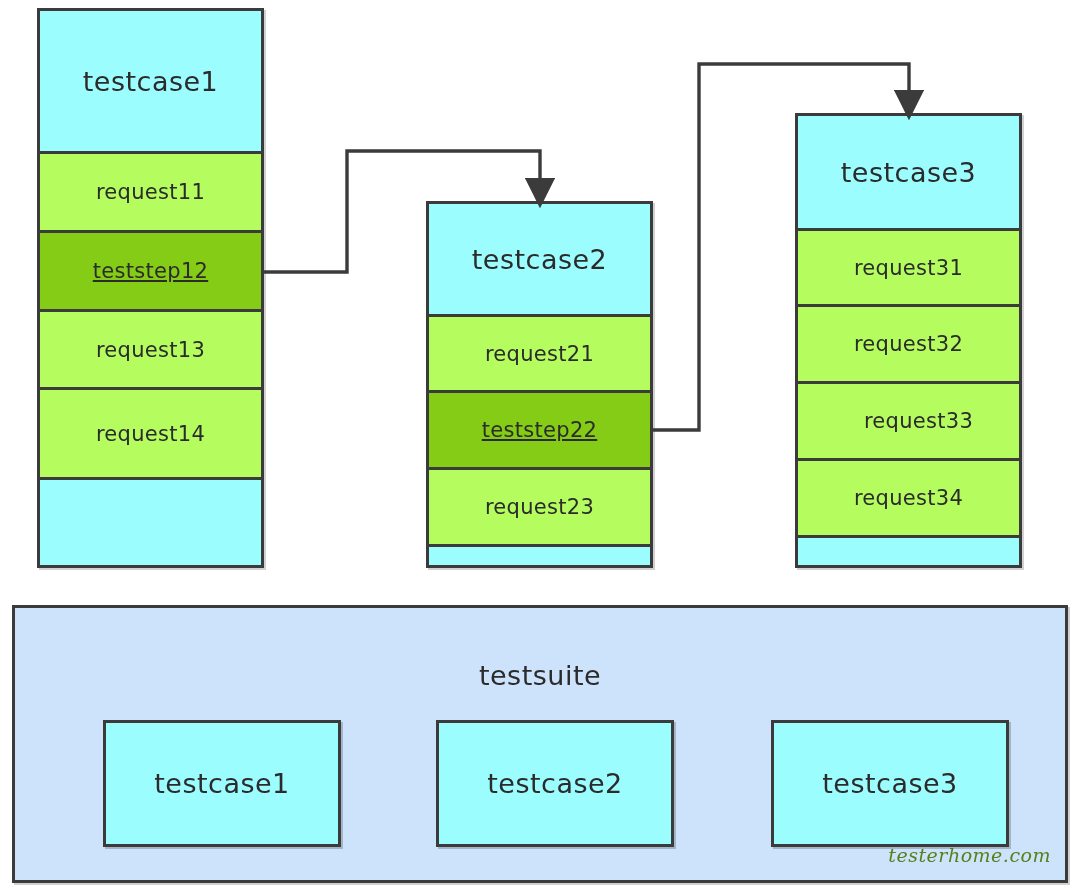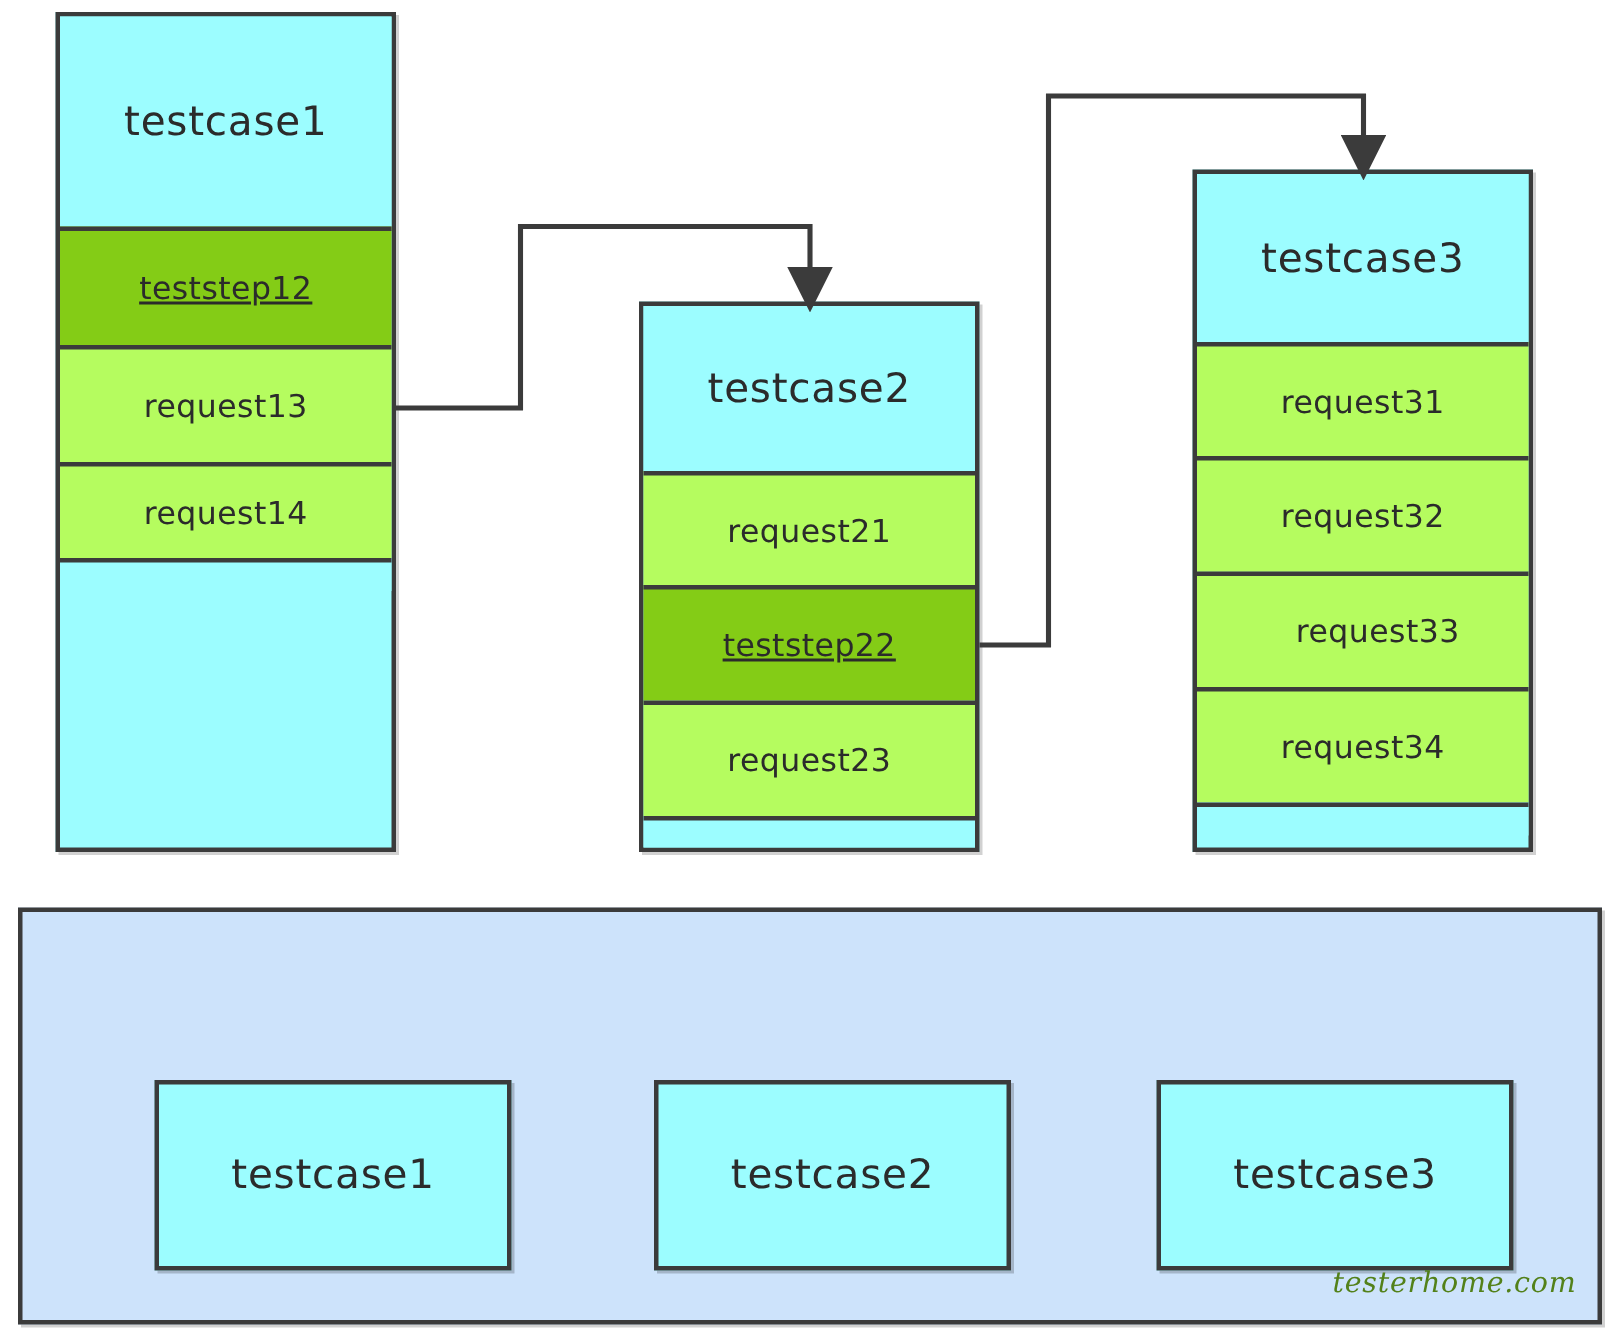--- a/index.html
+++ b/index.html
@@ -109,23 +109,24 @@
     user-select: none;
   }
 </style>
 </head>
 <body>
 
 <div id="canvas">
 
   <div class="tc-card" id="tc1" style="left:37px; top:8px; width:227px; height:560px;">
     <div class="tc-head" style="height:140px;">testcase1</div>
+    <div class="tc-row request" style="height:79px;">request11</div>
     <div class="tc-row teststep" style="height:79px;">teststep12</div>
     <div class="tc-row request" style="height:78px;">request13</div>
-    <div class="tc-row request" style="height:64px;text-align:center;">request14</div>
+    <div class="tc-row request" style="height:90px;text-align:center;">request14</div>
     <div class="tc-foot" style="height:22px;"></div>
   </div>
 
   <div class="tc-card" id="tc2" style="left:426px; top:201px; width:227px; height:367px;">
     <div class="tc-head" style="height:110px;">testcase2</div>
     <div class="tc-row request" style="height:76px;text-align:center;">request21</div>
     <div class="tc-row teststep" style="height:77px;">teststep22</div>
     <div class="tc-row request" style="height:77px;">request23</div>
     <div class="tc-foot" style="height:21px;"></div>
   </div>
@@ -149,20 +150,21 @@
     <g>
       <path d="M 264 272 L 347 272 L 347 151 L 540 151 L 540 192" fill="none" stroke="#3b3b3b" stroke-width="3.4" marker-end="url(#arrowhead)"></path>
     </g>
 
     <g>
       <path d="M 653 430 L 699 430 L 699 64 L 909 64 L 909 104" fill="none" stroke="#3b3b3b" stroke-width="3.4" marker-end="url(#arrowhead)"></path>
     </g>
   </svg>
 
   <div id="testsuite" style="left:12px; top:605px; width:1056px; height:278px;">
+    <div id="testsuite-title">testsuite</div>
 
     <div class="suite-box" style="left:88px; top:112px; width:238px; height:127px;">testcase1</div>
     <div class="suite-box" style="left:421px; top:112px; width:238px; height:127px;">testcase2</div>
     <div class="suite-box" style="left:756px; top:112px; width:238px; height:127px;">testcase3</div>
 
     <div id="watermark">testerhome.com</div>
   </div>
 
 </div>
 

